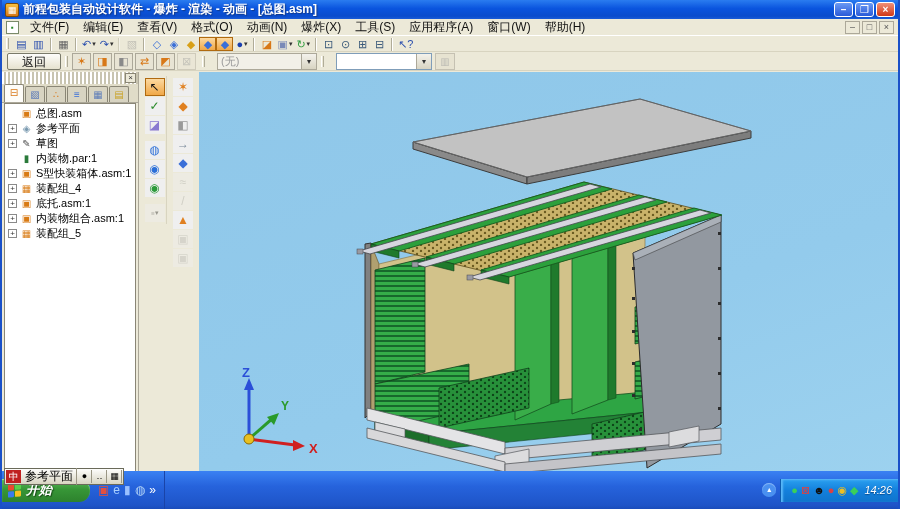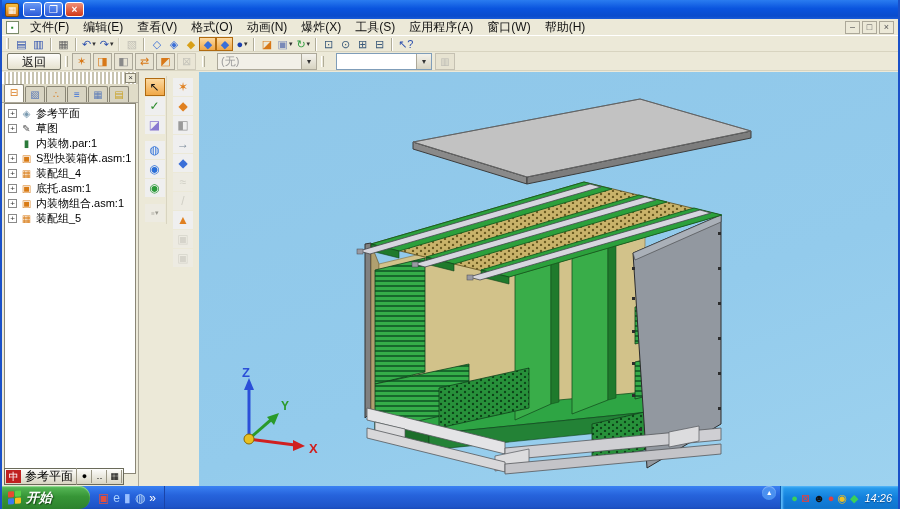--- a/index.html
+++ b/index.html
@@ -105,22 +105,22 @@
   .viewport svg { display:block; }
 
   
   .imebar { position:absolute; left:2px; bottom:24px; height:17px; display:flex; align-items:center;
     background:linear-gradient(#fdfdfb,#d8d4c2); border:1px solid #6a6a5a; padding:1px; gap:1px; z-index:5; }
   .ime-mode { width:15px; height:13px; background:#c02020; color:#fff; font-size:10px; line-height:13px; text-align:center; }
   .ime-name { font-size:12px; padding:0 3px; border-right:1px solid #9a9684; }
   .ime-cell { width:14px; height:13px; font-size:9px; line-height:12px; text-align:center; border-right:1px solid #9a9684; }
 
   
-  .taskbar { position:absolute; left:0; right:0; bottom:0; height:23px;
-    background:linear-gradient(#3a81f3,#2663dc 40%,#1e54c8 90%,#1a4cba); display:flex; align-items:flex-start; }
+  .taskbar { position:absolute; left:0; right:0; bottom:0; height:38px;
+    background:linear-gradient(#3a81f3,#2663dc 40%,#1e54c8 90%,#1a4cba); display:flex; align-items:center; }
   .startbtn { height:23px; width:88px; border-radius:0 11px 11px 0;
     background:linear-gradient(#5aba5a,#379637 45%,#2d822d); display:flex; align-items:center; gap:5px;
     padding:0 10px 0 6px; box-shadow:inset 0 1px 1px #9ade9a; }
   .flag { width:13px; height:13px; display:grid; grid-template-columns:6px 6px; grid-template-rows:6px 6px; gap:1px;
     transform:skewY(-6deg); }
   .flag i { border-radius:1px; }
   .flag .f1{background:#e84a30;} .flag .f2{background:#5ad04a;} .flag .f3{background:#3a7af0;} .flag .f4{background:#f8c020;}
   .start-label { color:#fff; font-weight:bold; font-style:italic; font-size:13px; text-shadow:1px 1px 1px #1a4a1a; }
   .qlaunch { display:flex; align-items:center; gap:4px; padding:0 8px; border-right:1px solid #1a44a8; height:100%; }
   .qicon { font-size:12px; line-height:22px; }
@@ -132,20 +132,21 @@
   .tricon { font-size:11px; line-height:22px; }
   .clock { color:#fff; font-size:11px; margin-left:3px; text-shadow:0 1px 1px #0a4a8a;font-style:italic; }
 </style>
 </head>
 <body>
 
 <div id="app">
 
   <div class="titlebar">
     <span class="app-icon">▦</span>
+    <span class="title-text">前程包装自动设计软件 - 爆炸 - 渲染 - 动画 - [总图.asm]</span>
     <span class="win-btns">
       <span class="wbtn">–</span>
       <span class="wbtn">❐</span>
       <span class="wbtn close">×</span>
     </span>
   </div>
 
   <div class="menubar">
     <span class="child-icon">▪</span>
 
@@ -331,20 +332,25 @@
             <span class="g" style="color: rgb(90, 122, 184);">▦</span>
           </span>
 
           <span class="tab">
             <span class="g" style="color: rgb(200, 160, 32);">▤</span>
           </span>
 
       </div>
       <div class="treebox">
 
+          <div class="trow">
+            <span class="expander" style="visibility: hidden;">+</span>
+            <span class="ticon ti-assembly"></span>
+            <span class="tlabel">总图.asm</span>
+          </div>
 
           <div class="trow">
             <span class="expander">+</span>
             <span class="ticon ti-planes"></span>
             <span class="tlabel">参考平面</span>
           </div>
 
           <div class="trow">
             <span class="expander">+</span>
             <span class="ticon ti-sketch"></span>

